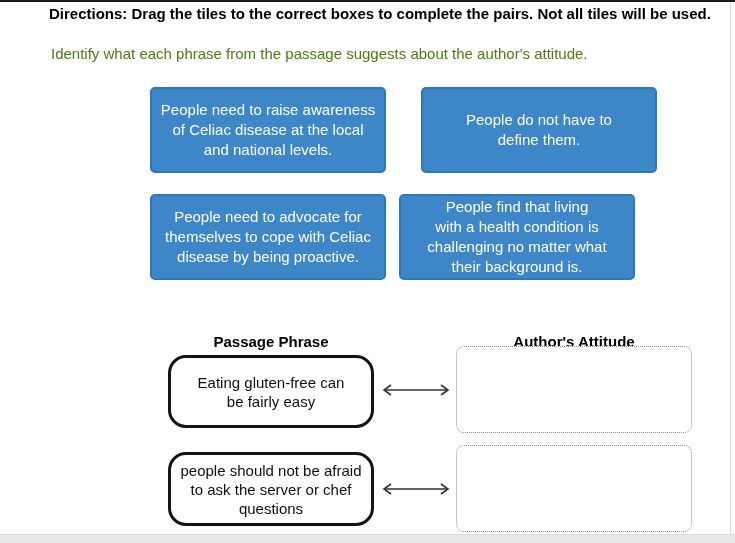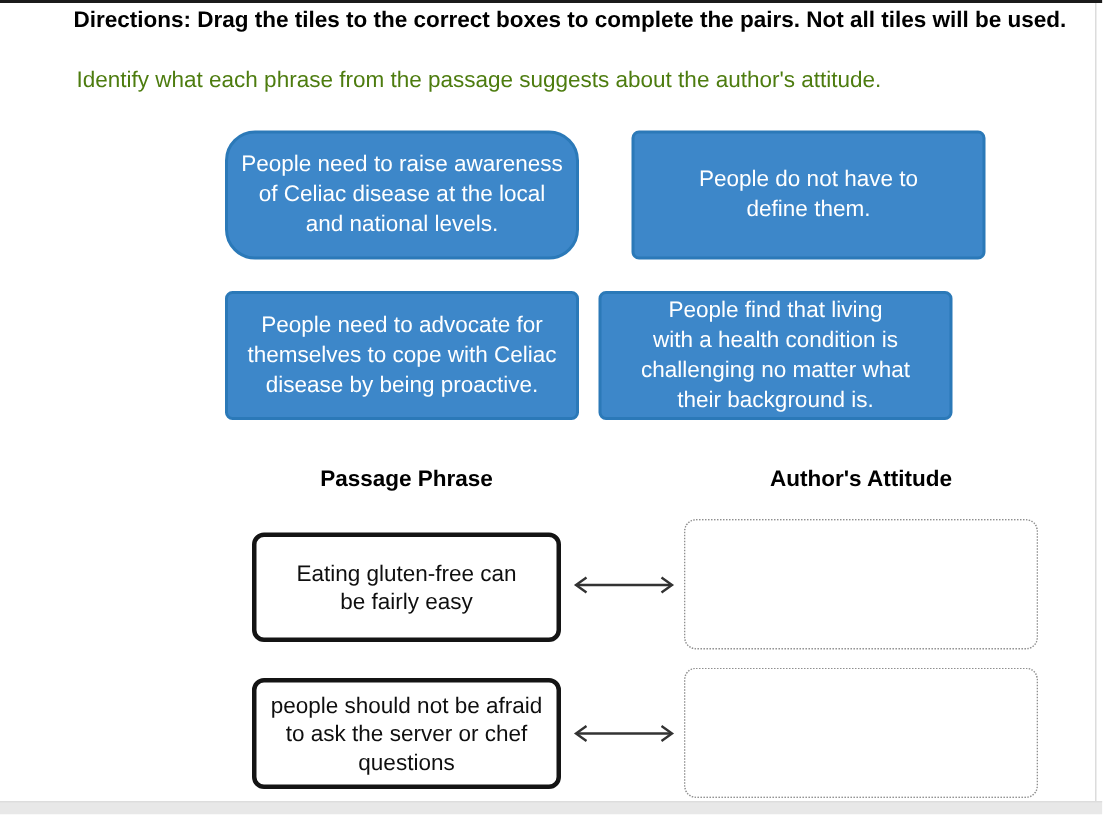--- a/index.html
+++ b/index.html
@@ -50,42 +50,42 @@
     border-radius: 5px;
     color: #ffffff;
     font-size: 15px;
     line-height: 20px;
     text-align: center;
     display: flex;
     flex-direction: column;
     justify-content: center;
     cursor: move;
   }
-  .tile-1 { left: 150px; top: 87px; border-radius: 20px; }
+  .tile-1 { left: 150px; top: 87px; }
   .tile-2 { left: 421px; top: 87px; }
   .tile-3 { left: 150px; top: 194px; }
   .tile-4 { left: 399px; top: 194px; }
   .col-header {
     position: absolute;
-    top: 311px;
+    top: 333px;
     font-size: 15px;
     font-weight: bold;
     color: #000;
     text-align: center;
   }
   .col-header-left  { left: 168px; width: 206px; }
   .col-header-right { left: 456px; width: 236px; }
   .phrase-box {
     position: absolute;
     left: 168px;
     width: 206px;
     box-sizing: border-box;
     background: #ffffff;
     border: 3px solid #141414;
-    border-radius: 8px;
+    border-radius: 18px;
     font-size: 15px;
     line-height: 19px;
     color: #0f0f0f;
     text-align: center;
     display: flex;
     flex-direction: column;
     justify-content: center;
   }
   .phrase-box-1 { top: 355px; height: 73px; }
   .phrase-box-2 { top: 452px; height: 74px; }

